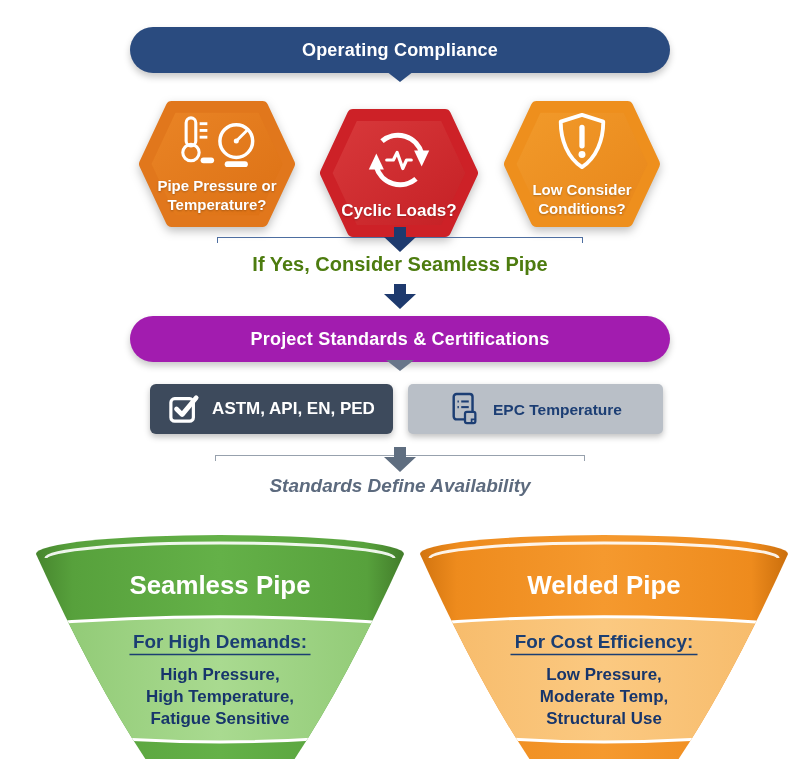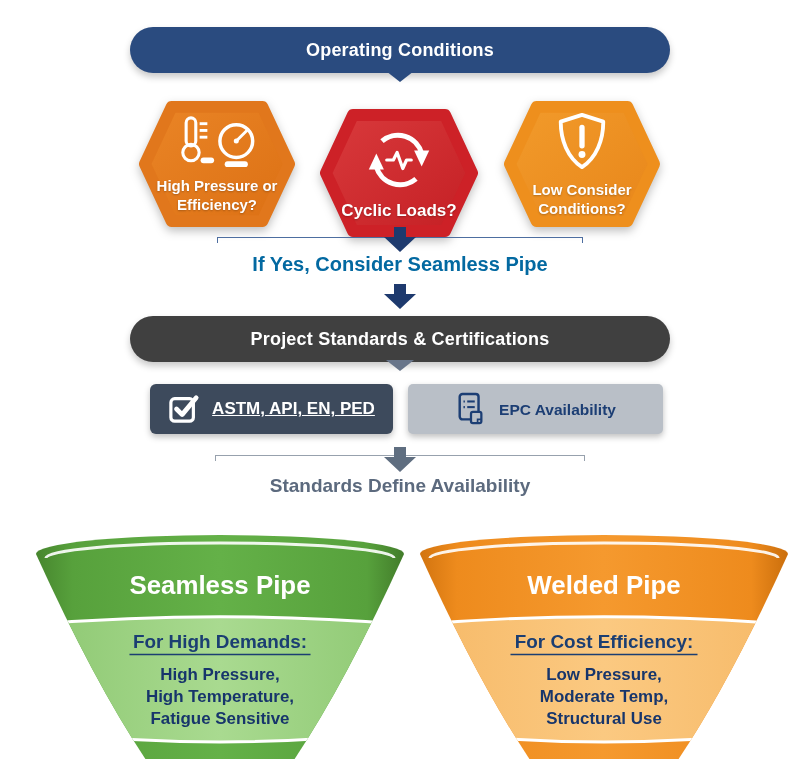--- a/index.html
+++ b/index.html
@@ -5,21 +5,21 @@
   html,body{margin:0;padding:0;background:#fff;}
   .canvas{position:relative;width:800px;height:760px;background:#fff;overflow:hidden;
           font-family:"Liberation Sans","DejaVu Sans",sans-serif;}
 
   
   .pill{position:absolute;left:130px;width:540px;height:46px;border-radius:24px;
         display:flex;align-items:center;justify-content:center;
         color:#fff;font-weight:bold;font-size:18px;letter-spacing:.2px;
         box-shadow:0 4px 7px rgba(0,0,0,.22);}
   .pill-blue{top:27px;background:#2a4b7f;}
-  .pill-gray{top:316px;background:#404040;}
+  .pill-gray{top:316px;background:#a21caf;}
   .pointer{position:absolute;left:386px;width:0;height:0;
            border-left:14px solid transparent;border-right:14px solid transparent;}
   .pointer-blue{top:71px;border-top:11px solid #2a4b7f;}
   .pointer-gray{top:360px;border-top:11px solid #68758a;}
 
   
   .hex{position:absolute;width:158px;height:128px;filter:drop-shadow(0 4px 5px rgba(0,0,0,.25));}
   .hex-bg{position:absolute;inset:0;width:100%;height:100%;}
   .hex-content{position:absolute;inset:0;display:flex;flex-direction:column;
                align-items:center;justify-content:center;gap:7px;}
@@ -29,48 +29,48 @@
 
   
   .bracket{position:absolute;border-top:1.6px solid currentColor;height:7px;}
   .bracket::before,.bracket::after{content:'';position:absolute;top:-1px;width:0;height:6px;
            border-left:1.6px solid currentColor;}
   .bracket::before{left:0;}
   .bracket::after{right:0;}
   .arrow{position:absolute;}
 
   .note{position:absolute;left:0;width:800px;text-align:center;font-weight:bold;}
-  .note-blue{top:253px;font-size:20px;color:#0369a1;}
-  .note-gray{top:475px;font-size:19px;color:#5c6a7e;}
+  .note-blue{top:253px;font-size:20px;color:#4d7c0f;}
+  .note-gray{top:475px;font-size:19px;color:#5c6a7e;font-style:italic;}
 
   
   .std-box{position:absolute;top:384px;height:50px;border-radius:6px;display:flex;
            align-items:center;justify-content:center;gap:12px;
            box-shadow:0 3px 6px rgba(0,0,0,.25);}
-  .std-dark{left:150px;width:243px;background:#3d4a5c;color:#fff;text-decoration:underline;}
+  .std-dark{left:150px;width:243px;background:#3d4a5c;color:#fff;}
   .std-light{left:408px;width:255px;background:#b9bfc7;color:#1c3e74;border-radius:5px;}
   .std-label{font-weight:bold;font-size:17px;}
   .std-label2{font-weight:bold;font-size:15.5px;line-height:19px;text-align:center;}
 
   
   .funnel{position:absolute;top:530px;}
   .f-title{font:bold 26px "Liberation Sans","DejaVu Sans",sans-serif;fill:#fff;text-anchor:middle;}
   .f-sub{font:bold 19px "Liberation Sans","DejaVu Sans",sans-serif;fill:#1b3e72;text-anchor:middle;}
   .f-item{font:bold 17px "Liberation Sans","DejaVu Sans",sans-serif;fill:#17356b;text-anchor:middle;}
   .sep{stroke:#fff;stroke-width:3;fill:none;}
   .rim{stroke:rgba(255,255,255,.9);stroke-width:3;fill:none;}
   .subline{stroke:#1b3e72;stroke-width:1.6;}
 </style>
 </head>
 <body>
 
 <div class="canvas">
 
   <div class="pill pill-blue">
-    <span>Operating Conditions</span>
+    <span>Operating Compliance</span>
   </div>
   <div class="pointer pointer-blue"></div>
 
   <div class="hex" style="left:138px;top:100px;">
     <svg class="hex-bg" viewBox="0 0 160 130" preserveAspectRatio="none">
       <defs>
         <linearGradient id="hx1" x1="0" y1="0" x2="1" y2="1">
           <stop offset="0" stop-color="#ea8526"></stop>
             <stop offset="1" stop-color="#dc7014"></stop>
         </linearGradient>
@@ -84,22 +84,22 @@
         <line x1="32" y1="9" x2="40" y2="9" stroke="#fff" stroke-width="3"></line>
         <line x1="32" y1="16" x2="40" y2="16" stroke="#fff" stroke-width="3"></line>
         <line x1="32" y1="23" x2="40" y2="23" stroke="#fff" stroke-width="3"></line>
         <rect x="33" y="44" width="14" height="6" rx="3" fill="#fff"></rect>
         <circle cx="70" cy="27" r="17" fill="none" stroke="#fff" stroke-width="3.6"></circle>
         <line x1="70" y1="27" x2="81" y2="16" stroke="#fff" stroke-width="3" stroke-linecap="round"></line>
         <circle cx="70" cy="27" r="2.6" fill="#fff"></circle>
         <rect x="58" y="48" width="24" height="6" rx="3" fill="#fff"></rect>
       </svg>
       <div class="hex-label">
-        <div>High Pressure or</div>
-        <div>Efficiency?</div>
+        <div>Pipe Pressure or</div>
+        <div>Temperature?</div>
       </div>
     </div>
   </div>
 
   <div class="hex" style="left:319px;top:108px;width:160px;height:130px;">
     <svg class="hex-bg" viewBox="0 0 160 130" preserveAspectRatio="none">
       <defs>
         <linearGradient id="hx2" x1="0" y1="0" x2="1" y2="1">
           <stop offset="0" stop-color="#d93a3c"></stop>
             <stop offset="1" stop-color="#c41f24"></stop>
@@ -172,21 +172,21 @@
     <svg width="32" height="34" viewBox="0 0 34 36">
       <rect x="5" y="2" width="20" height="27" rx="3" fill="none" stroke="#1c3e74" stroke-width="2.6"></rect>
       <line x1="9" y1="10" x2="10.5" y2="10" stroke="#1c3e74" stroke-width="2.2"></line>
       <line x1="13" y1="10" x2="21" y2="10" stroke="#1c3e74" stroke-width="2.2"></line>
       <line x1="9" y1="16" x2="10.5" y2="16" stroke="#1c3e74" stroke-width="2.2"></line>
       <line x1="13" y1="16" x2="21" y2="16" stroke="#1c3e74" stroke-width="2.2"></line>
       <rect x="17" y="21" width="11" height="12" rx="2" fill="#b9bfc7" stroke="#1c3e74" stroke-width="2.4"></rect>
       <path d="M24,33 L24,29 L28,29" fill="none" stroke="#1c3e74" stroke-width="1.8"></path>
     </svg>
     <div class="std-label2">
-      <div>EPC Availability</div>
+      <div>EPC Temperature</div>
     </div>
   </div>
 
   <div class="bracket" style="left:215px;top:455px;width:370px;color:#97a1ad;"></div>
   <svg class="arrow" style="left:384px;top:447px;" width="32" height="25" viewBox="0 0 32 25">
     <path d="M10,0 H22 V10 H32 L16,25 L0,10 H10 Z" fill="#5f6e80"></path>
   </svg>
 
   <div class="note note-gray">Standards Define Availability</div>
 

